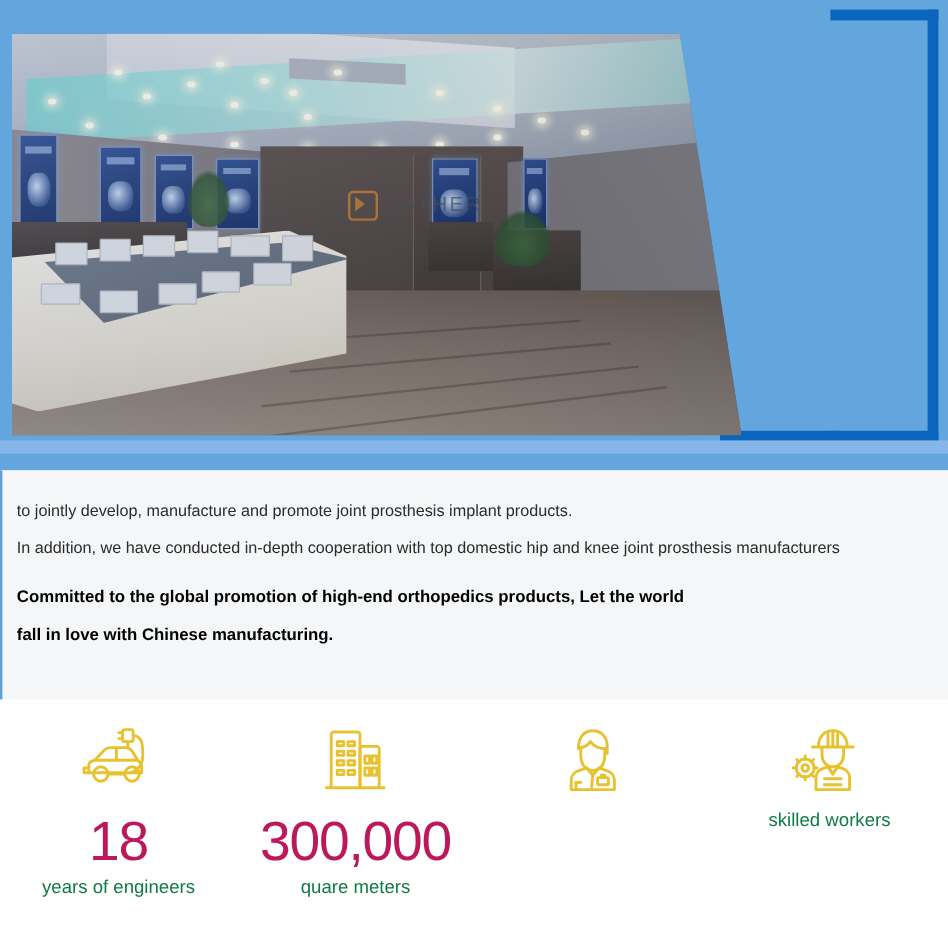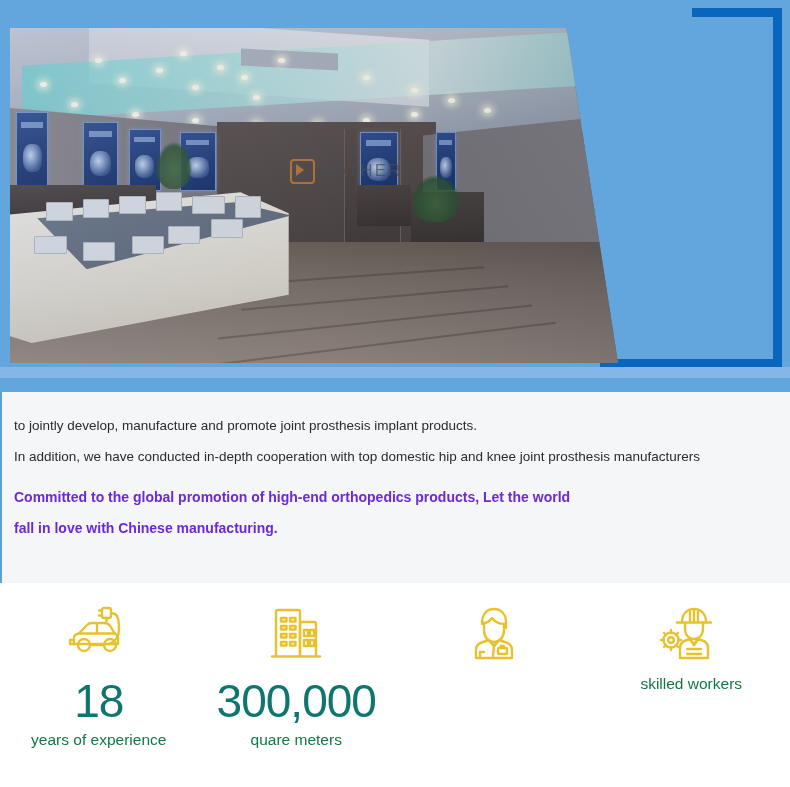--- a/index.html
+++ b/index.html
@@ -214,21 +214,21 @@
     font-family: "Liberation Sans", sans-serif;
     font-size: 13.5px;
     line-height: 31px;
     color: #2b2b2b;
     white-space: nowrap;
   }
   .para-strong {
     font-family: "Liberation Sans", sans-serif;
     font-size: 14px;
     line-height: 31px;
-    color: #6d28d9;
+    color: #000000;
     font-weight: bold;
     white-space: nowrap;
   }
   .para-gap { height: 10px; }
 
   
   .stats {
     position: relative;
     width: 790px;
     height: 204px;
@@ -248,21 +248,21 @@
   .stat-icon {
     height: 74px;
     display: flex;
     align-items: center;
     justify-content: center;
   }
   .stat-value {
     font-family: "Liberation Sans", sans-serif;
     font-size: 46px;
     font-weight: 400;
-    color: #0f766e;
+    color: #be185d;
     line-height: 52px;
     letter-spacing: -1px;
     margin-top: 4px;
   }
   .stat-label {
     font-family: "Liberation Sans", sans-serif;
     font-size: 15.5px;
     color: #0e7a46;
     line-height: 22px;
     margin-top: 2px;
@@ -379,21 +379,21 @@
         <path d="M8 40 L8 34 C8 31 10 30 13 29.5 L21 21 C22.5 19.5 24 19 26 19 L38 19 C41 19 43 20 44.5 22.5 L49 30 C51 31 52 32 52 34 L52 40 Z"></path>
         <line x1="13" y1="29.5" x2="49" y2="29.5"></line>
         <line x1="31" y1="19.5" x2="31" y2="29"></line>
         <circle cx="18" cy="41" r="6"></circle>
         <circle cx="44" cy="41" r="6"></circle>
         <line x1="25" y1="41" x2="37" y2="41"></line>
         <path d="M8 36 L4 36 L4 40 L8 40"></path>
       </svg>
     </div>
     <div class="stat-value">18</div>
-    <div class="stat-label">years of experience</div>
+    <div class="stat-label">years of engineers</div>
   </div>
 
   <div class="stat">
     <div class="stat-icon">
       <svg width="60" height="60" viewBox="0 0 60 60" fill="none" stroke="#e8c22e" stroke-width="2.4" stroke-linecap="round" stroke-linejoin="round">
         <path d="M10 52 L10 8 C10 7 11 6 12 6 L32 6 C33 6 34 7 34 8 L34 52"></path>
         <path d="M34 52 L34 20 C34 19 35 18 36 18 L48 18 C49 18 50 19 50 20 L50 52"></path>
         <line x1="6" y1="52.5" x2="54" y2="52.5"></line>
         <rect x="15" y="14" width="5.5" height="3.5"></rect>
         <rect x="24" y="14" width="5.5" height="3.5"></rect>

